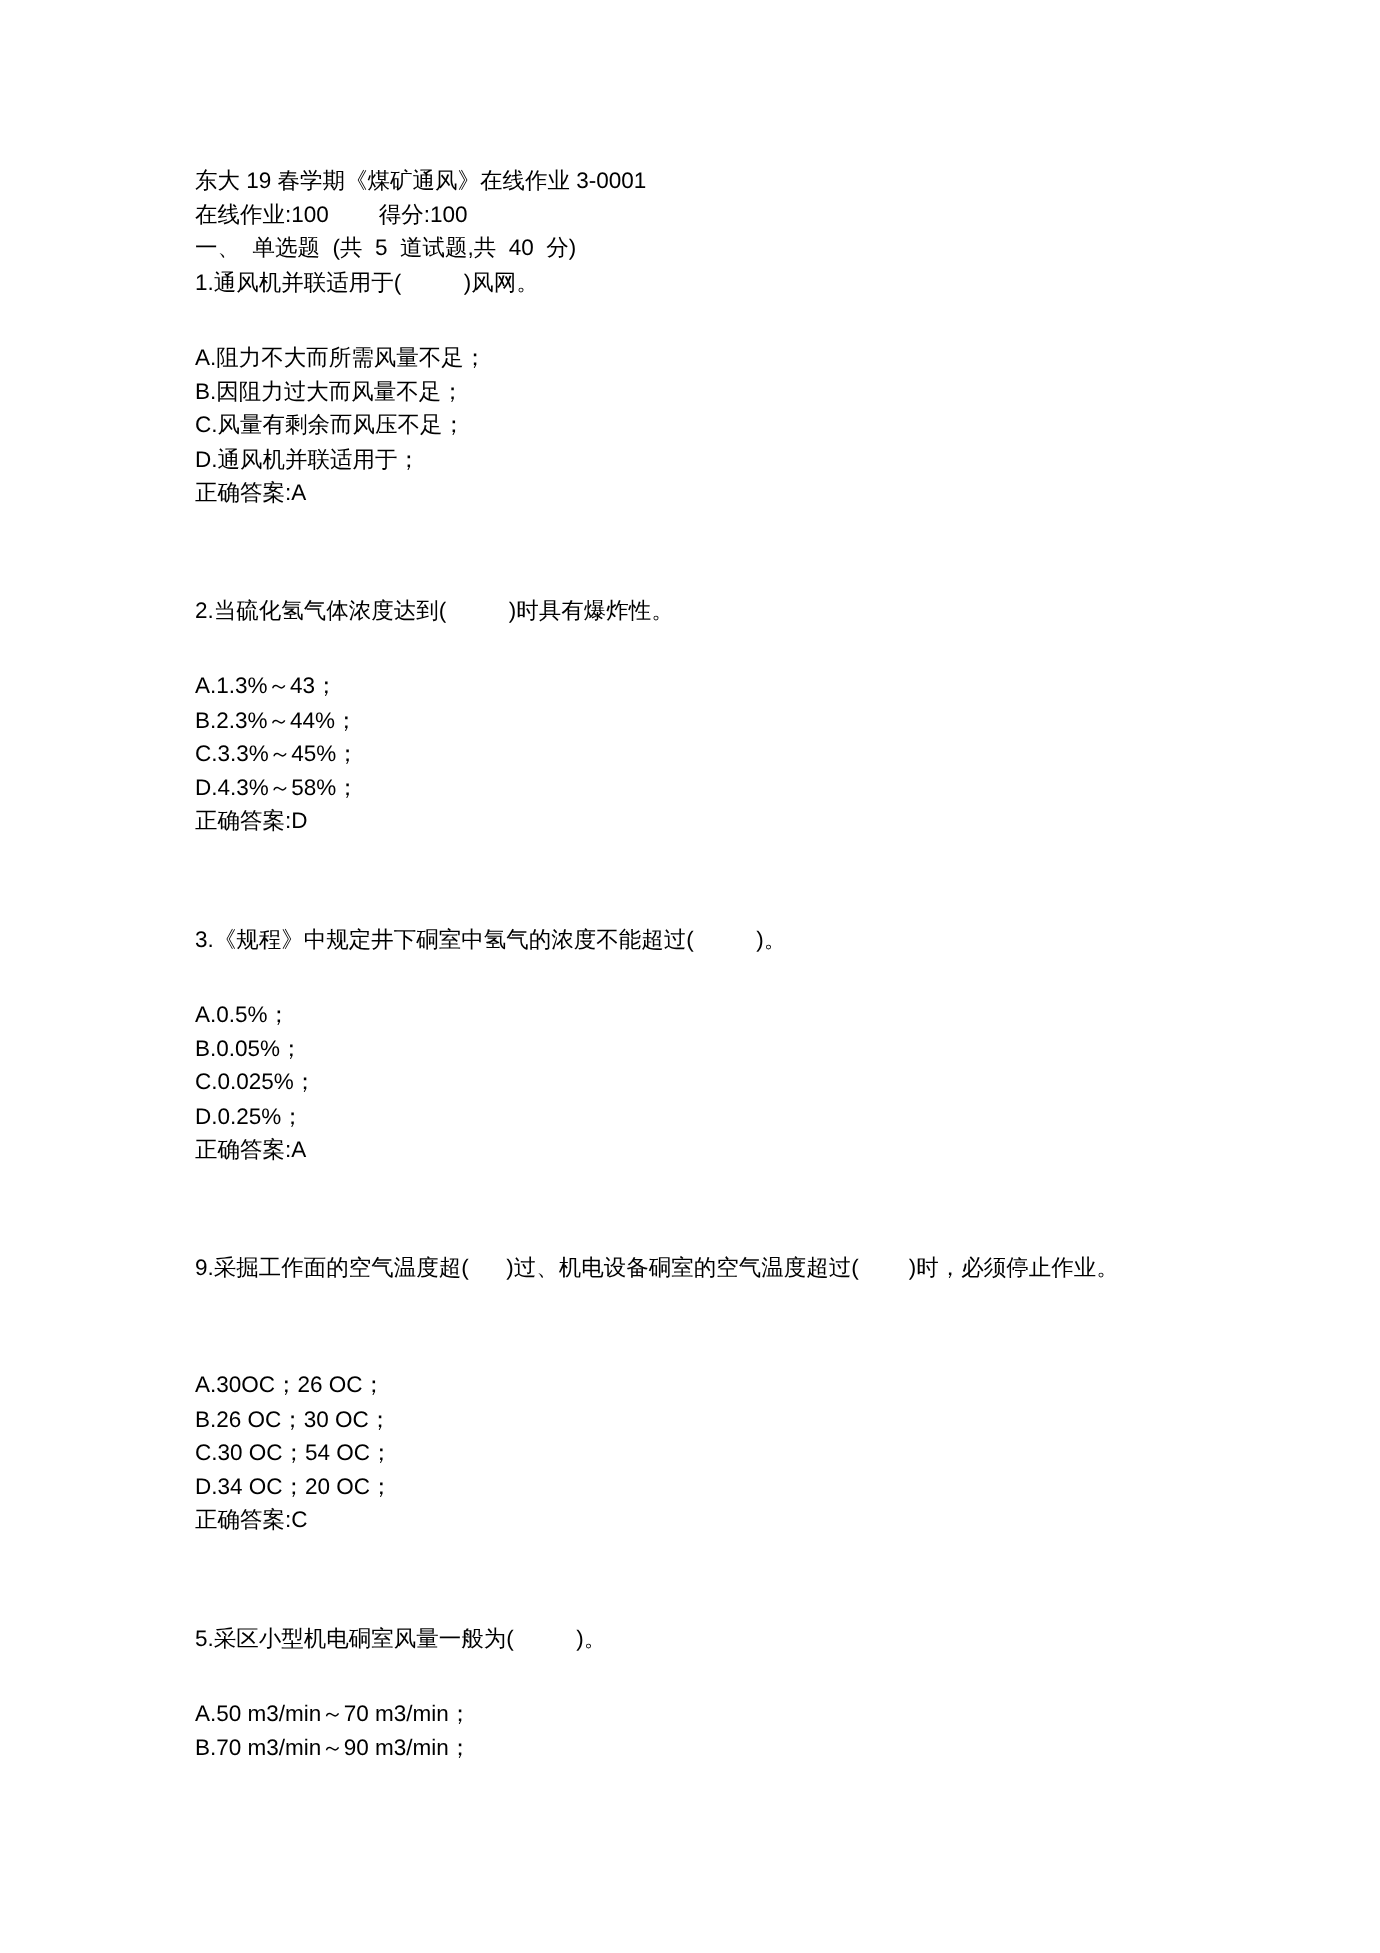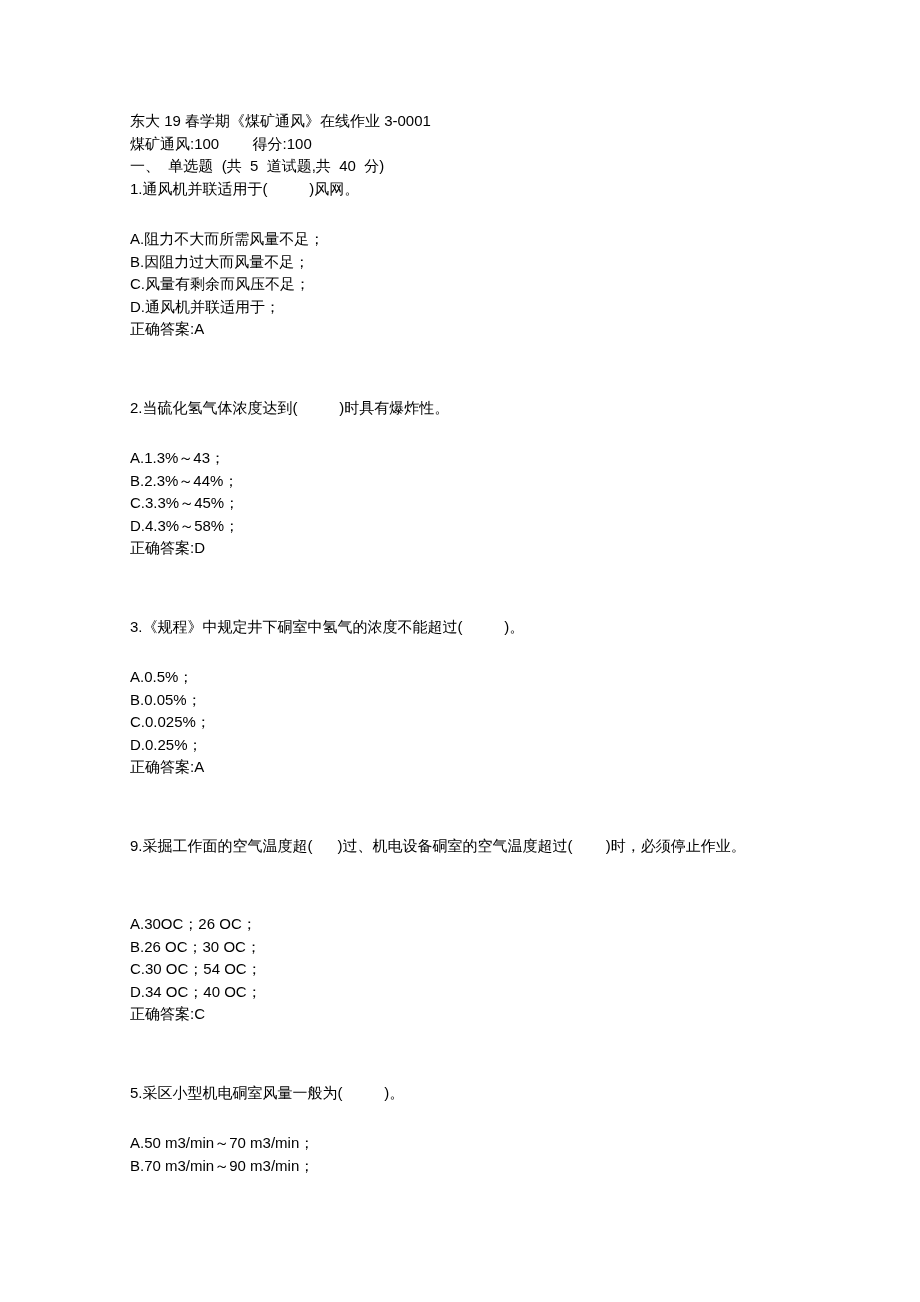--- a/index.html
+++ b/index.html
@@ -24,21 +24,21 @@
       margin-bottom: 28px;
     }
     .spacer {
       height: 28px;
     }
   </style>
 </head>
 <body>
 
 <div class="line">东大 19 春学期《煤矿通风》在线作业 3-0001</div>
-<div class="line">煤矿通风:100        得分:100</div>
+<div class="line">在线作业:100        得分:100</div>
 <div class="line">一、  单选题  (共  5  道试题,共  40  分)</div>
 
 <div class="line">1.通风机并联适用于(          )风网。</div>
 <div class="spacer"></div>
 <div class="line">A.阻力不大而所需风量不足；</div>
 <div class="line">B.因阻力过大而风量不足；</div>
 <div class="line">C.风量有剩余而风压不足；</div>
 <div class="line">D.通风机并联适用于；</div>
 <div class="line block">正确答案:A</div>
 
@@ -60,20 +60,20 @@
 <div class="line">D.0.25%；</div>
 <div class="line block">正确答案:A</div>
 
 <div class="spacer"></div>
 <div class="line">9.采掘工作面的空气温度超(      )过、机电设备硐室的空气温度超过(        )时，必须停止作业。</div>
 <div class="spacer"></div>
 <div class="spacer"></div>
 <div class="line">A.30OC；26 OC；</div>
 <div class="line">B.26 OC；30 OC；</div>
 <div class="line">C.30 OC；54 OC；</div>
-<div class="line">D.34 OC；40 OC；</div>
+<div class="line">D.34 OC；20 OC；</div>
 <div class="line block">正确答案:C</div>
 
 <div class="spacer"></div>
 <div class="line">5.采区小型机电硐室风量一般为(          )。</div>
 <div class="spacer"></div>
 <div class="line">A.50 m3/min～70 m3/min；</div>
 <div class="line">B.70 m3/min～90 m3/min；</div>
 
 </body></html>

